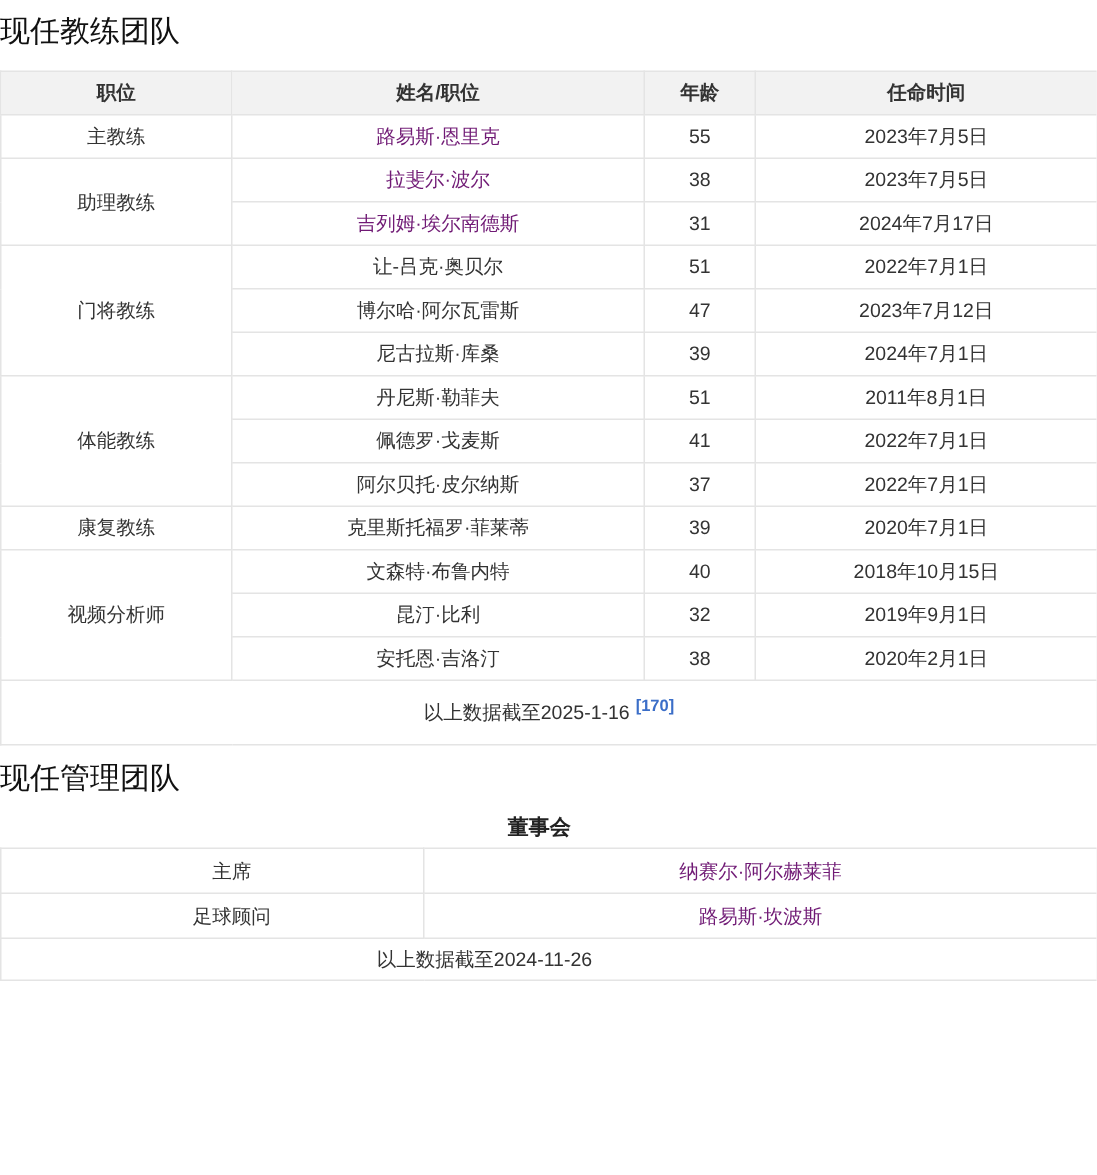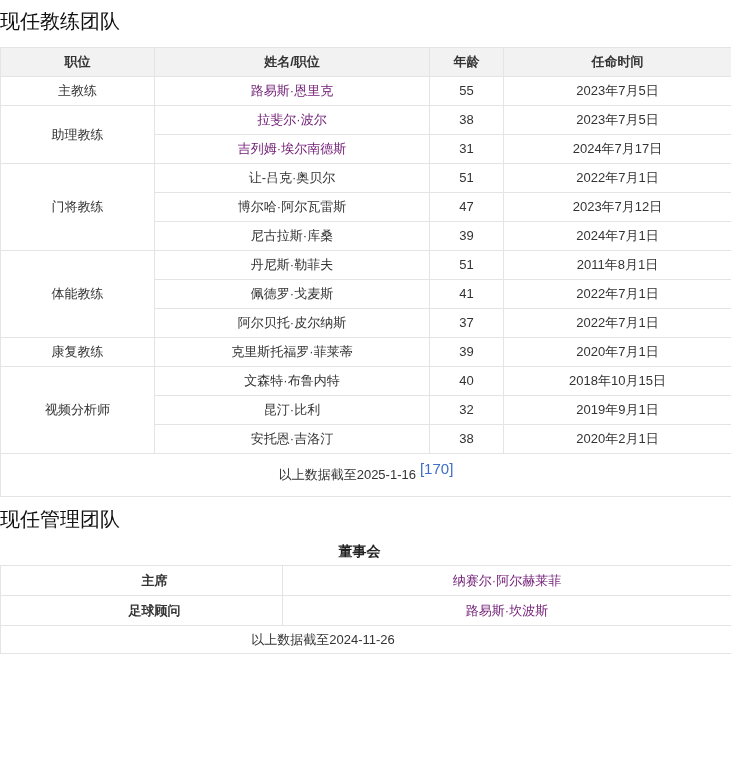--- a/index.html
+++ b/index.html
@@ -17,27 +17,27 @@
     border-collapse:collapse; table-layout:fixed; width:731px;
     font-size:13px; color:#333;
   }
   th, td {
     border:1px solid #e4e4e4;
     text-align:center; vertical-align:middle;
     padding:0 4px; height:28px; line-height:1.35;
     overflow:hidden; white-space:nowrap;
   }
   thead th { background:#f2f2f2; font-weight:bold; color:#333; }
-  td.bold { font-weight:bold;padding-left:30px; }
+  td.bold { font-weight:normal;padding-left:30px; }
   a.lnk { color:#701a75; text-decoration:none; cursor:pointer; }
   td.note-cell { height:42px; }
   td.note-cell-2 { height:27px; padding-right:90px; }
   sup.ref {
-    color:#3b6ec8; font-size:15px; margin-left:4px;
-    cursor:pointer; line-height:0;
+    color:#3b6ec8; font-size:11px; margin-left:4px;
+    cursor:pointer; line-height:0;font-weight:bold;
   }
   .board-caption {
     text-align:center; font-weight:bold; font-size:14px; color:#222;
     margin:10px 12px 5px 0; line-height:18px;
   }
 </style>
 </head>
 <body>
 
 <h2 class="section-title">现任教练团队</h2>

